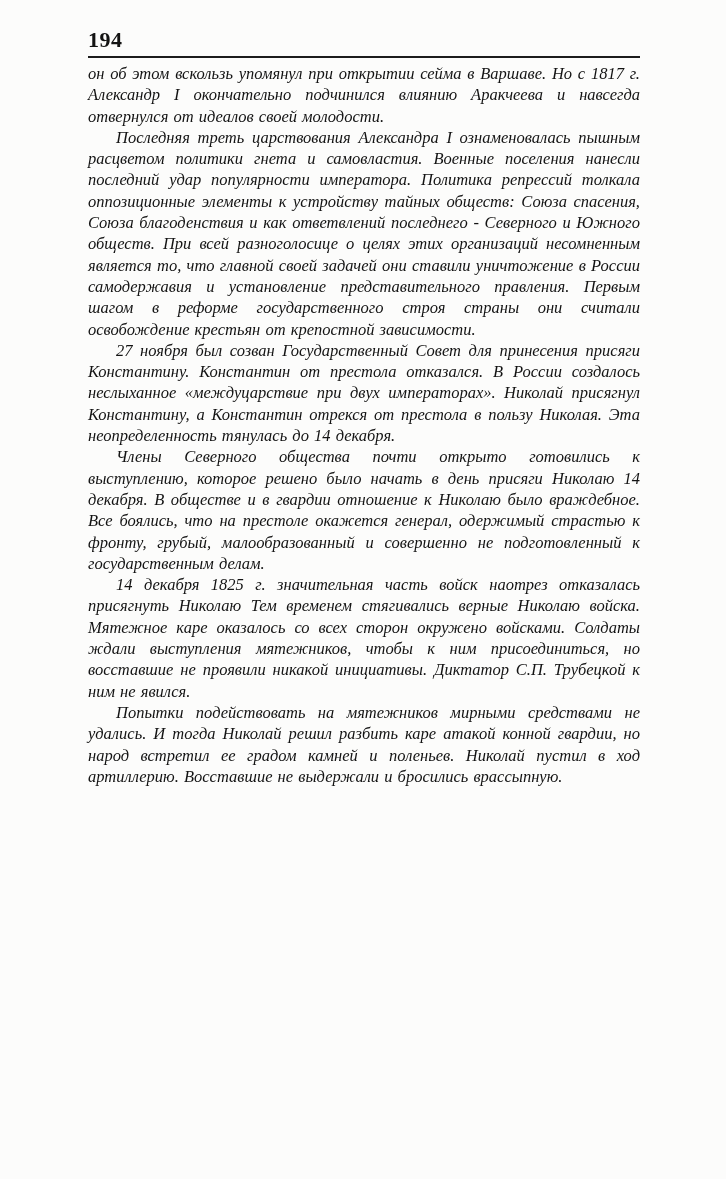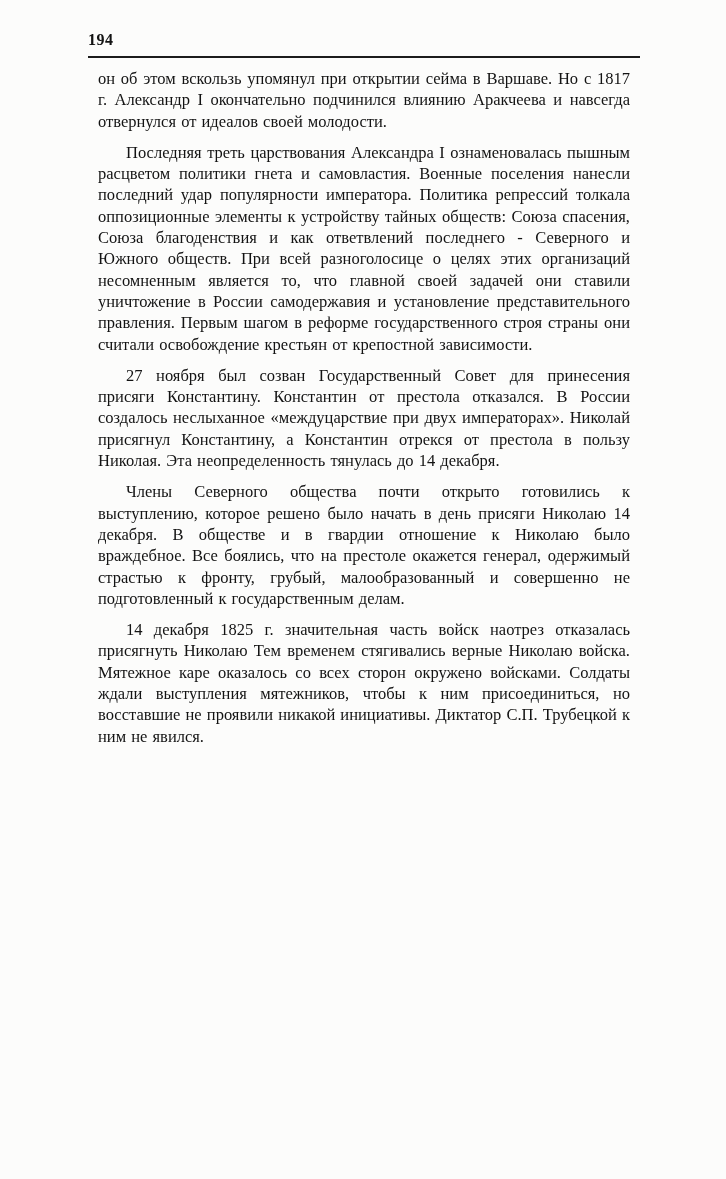--- a/index.html
+++ b/index.html
@@ -15,50 +15,52 @@
   .page {
     box-sizing: border-box;
     width: 726px;
     height: 1179px;
     background: #fcfcfb;
     padding: 30px 86px 0 88px;
     font-family: "Liberation Serif", "DejaVu Serif", serif;
     color: #131313;
   }
   .page-number {
-    font-size: 16px;
+    font-size: 22px;
     font-weight: bold;
     line-height: 20px;
     letter-spacing: 0.5px;
   }
   .header-rule {
     height: 2px;
     background: #1c1c1c;
     margin-top: 6px;
     margin-bottom: 5px;
   }
   .body-text {
     font-size: 16.5px;
     line-height: 21.3px;
   }
   .body-text p.para {
-    margin: 10px;
+    margin: 0;
     text-align: justify;
     word-spacing: 1px;
+    font-style: italic;
   }
   .body-text p.para.indent {
     text-indent: 28px;
   }
 </style>
 </head>
 <body>
 
 <div class="page">
   <div class="page-number">194</div>
   <div class="header-rule"></div>
   <div class="body-text" id="body-text">
       <p class="para">он об этом вскользь упомянул при открытии сейма в Варшаве. Но с 1817 г. Александр I окончательно подчинился влиянию Аракчеева и навсегда отвернулся от идеалов своей молодости.</p>
       <p class="para indent">Последняя треть царствования Александра I ознаменовалась пышным расцветом политики гнета и самовластия. Военные поселения нанесли последний удар популярности императора. Политика репрессий толкала оппозиционные элементы к устройству тайных обществ: Союза спасения, Союза благоденствия и как ответвлений последнего - Северного и Южного обществ. При всей разноголосице о целях этих организаций несомненным является то, что главной своей задачей они ставили уничтожение в России самодержавия и установление представительного правления. Первым шагом в реформе государственного строя страны они считали освобождение крестьян от крепостной зависимости.</p>
       <p class="para indent">27 ноября был созван Государственный Совет для принесения присяги Константину. Константин от престола отказался. В России создалось неслыханное «междуцарствие при двух императорах». Николай присягнул Константину, а Константин отрекся от престола в пользу Николая. Эта неопределенность тянулась до 14 декабря.</p>
       <p class="para indent">Члены Северного общества почти открыто готовились к выступлению, которое решено было начать в день присяги Николаю 14 декабря. В обществе и в гвардии отношение к Николаю было враждебное. Все боялись, что на престоле окажется генерал, одержимый страстью к фронту, грубый, малообразованный и совершенно не подготовленный к государственным делам.</p>
       <p class="para indent">14 декабря 1825 г. значительная часть войск наотрез отказалась присягнуть Николаю Тем временем стягивались верные Николаю войска. Мятежное каре оказалось со всех сторон окружено войсками. Солдаты ждали выступления мятежников, чтобы к ним присоединиться, но восставшие не проявили никакой инициативы. Диктатор С.П. Трубецкой к ним не явился.</p>
+      <p class="para indent">Попытки подействовать на мятежников мирными средствами не удались. И тогда Николай решил разбить каре атакой конной гвардии, но народ встретил ее градом камней и поленьев. Николай пустил в ход артиллерию. Восставшие не выдержали и бросились врассыпную.</p>
     </div>
 </div>
 
 </body></html>

